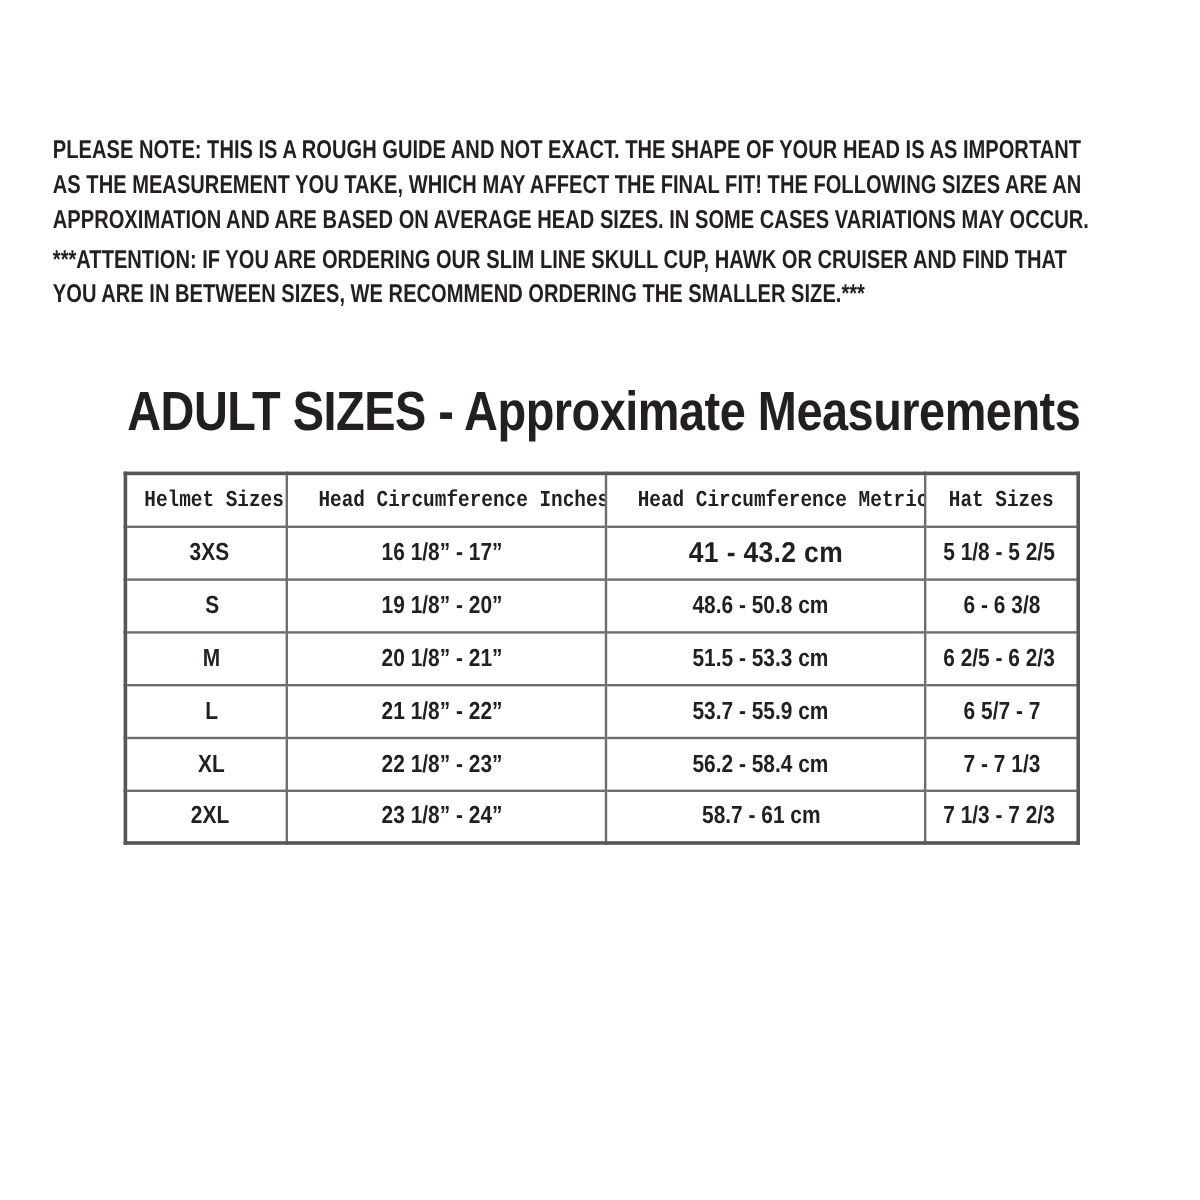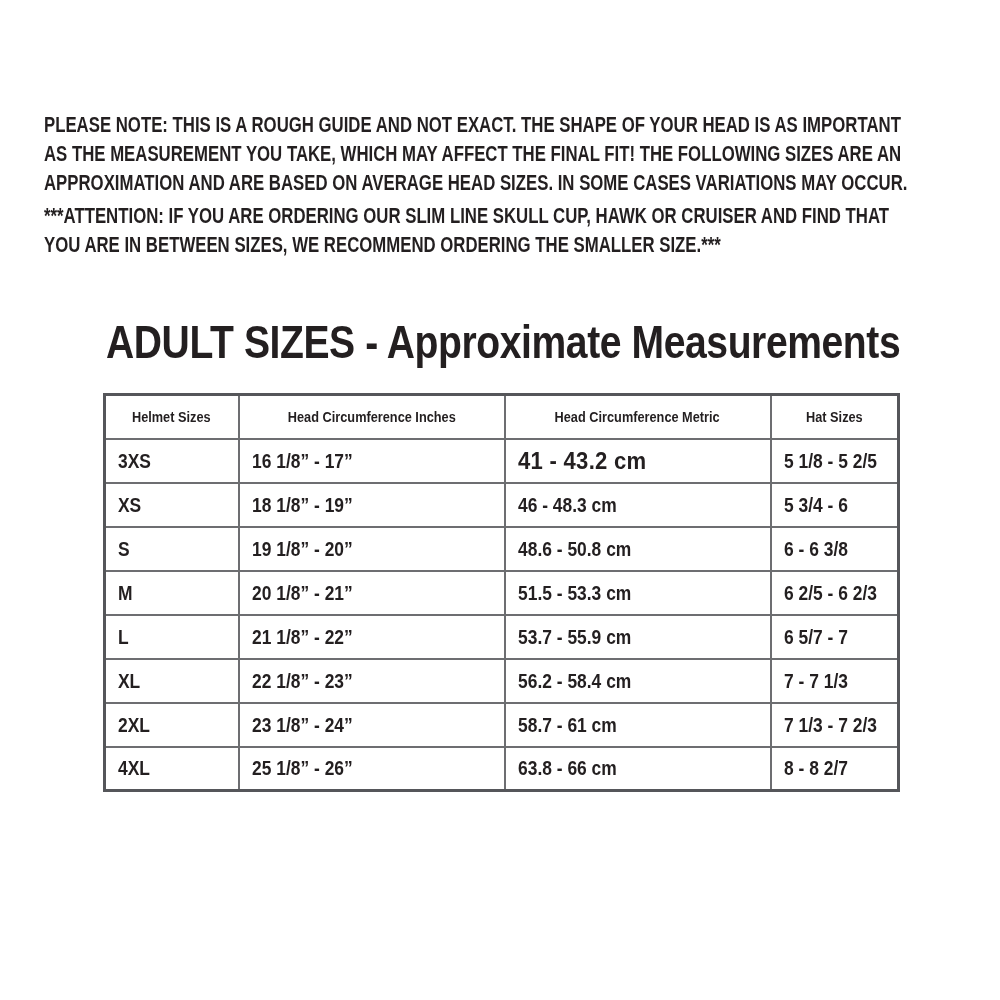--- a/index.html
+++ b/index.html
@@ -42,27 +42,28 @@
     width: 794px;
     border: 3px solid #55565a;
   }
   table.sizes th, table.sizes td {
     border: 2px solid #6d6e71;
     height: 44px;
     vertical-align: middle;
     overflow: hidden;
   }
   table.sizes th {
-    font-size: 15px; font-weight: 700;
+    font-size: 19px; font-weight: 700;
     text-align: center;
     padding: 0 4px;
+    font-family: Liberation Mono, monospace;
   }
   table.sizes td {
     font-size: 20.5px; font-weight: 700;
-    text-align: left;
+    text-align: center;
     padding-left: 12px;
   }
   td.metric-cell { padding-left: 11px; }
   td.metric-big .sx {
     font-size: 24px;
     transform: scaleX(0.92);
     letter-spacing: 0.3px;
   }
 </style>
 </head>
@@ -100,26 +101,20 @@
       </tr>
     </thead>
     <tbody>
       <tr>
         <td><span class="sx">3XS</span></td>
         <td><span class="sx">16 1/8” - 17”</span></td>
         <td class="metric-cell metric-big"><span class="sx">41 - 43.2 cm</span></td>
         <td><span class="sx">5 1/8 - 5 2/5</span></td>
       </tr>
       <tr>
-        <td><span class="sx">XS</span></td>
-        <td><span class="sx">18 1/8” - 19”</span></td>
-        <td class="metric-cell"><span class="sx">46 - 48.3 cm</span></td>
-        <td><span class="sx">5 3/4 - 6</span></td>
-      </tr>
-      <tr>
         <td><span class="sx">S</span></td>
         <td><span class="sx">19 1/8” - 20”</span></td>
         <td class="metric-cell"><span class="sx">48.6 - 50.8 cm</span></td>
         <td><span class="sx">6 - 6 3/8</span></td>
       </tr>
       <tr>
         <td><span class="sx">M</span></td>
         <td><span class="sx">20 1/8” - 21”</span></td>
         <td class="metric-cell"><span class="sx">51.5 - 53.3 cm</span></td>
         <td><span class="sx">6 2/5 - 6 2/3</span></td>
@@ -135,21 +130,15 @@
         <td><span class="sx">22 1/8” - 23”</span></td>
         <td class="metric-cell"><span class="sx">56.2 - 58.4 cm</span></td>
         <td><span class="sx">7 - 7 1/3</span></td>
       </tr>
       <tr>
         <td><span class="sx">2XL</span></td>
         <td><span class="sx">23 1/8” - 24”</span></td>
         <td class="metric-cell"><span class="sx">58.7 - 61 cm</span></td>
         <td><span class="sx">7 1/3 - 7 2/3</span></td>
       </tr>
-      <tr>
-        <td><span class="sx">4XL</span></td>
-        <td><span class="sx">25 1/8” - 26”</span></td>
-        <td class="metric-cell"><span class="sx">63.8 - 66 cm</span></td>
-        <td><span class="sx">8 - 8 2/7</span></td>
-      </tr>
     </tbody>
   </table>
 </div>
 
 </body></html>

